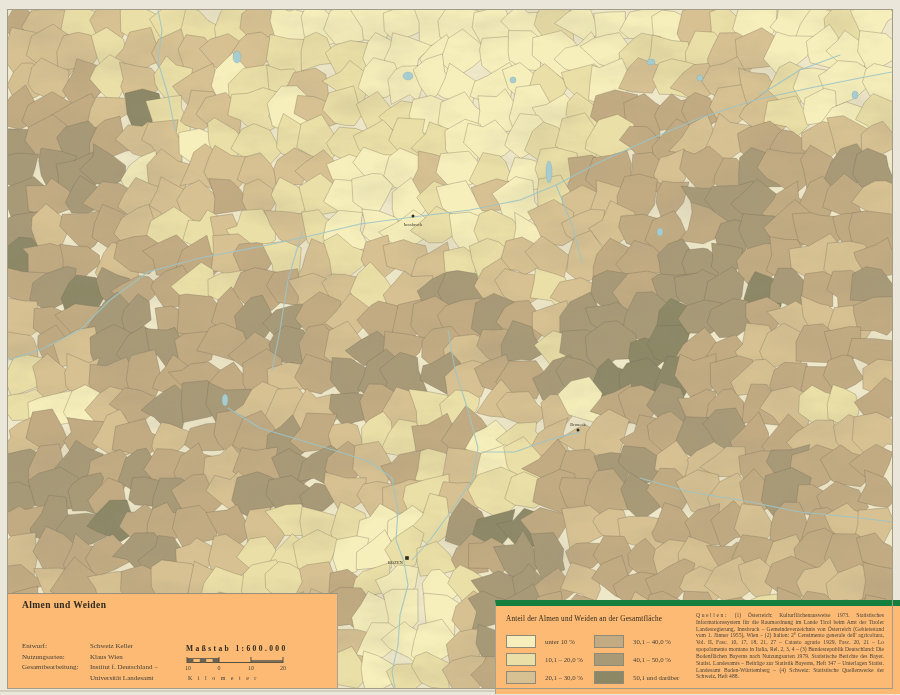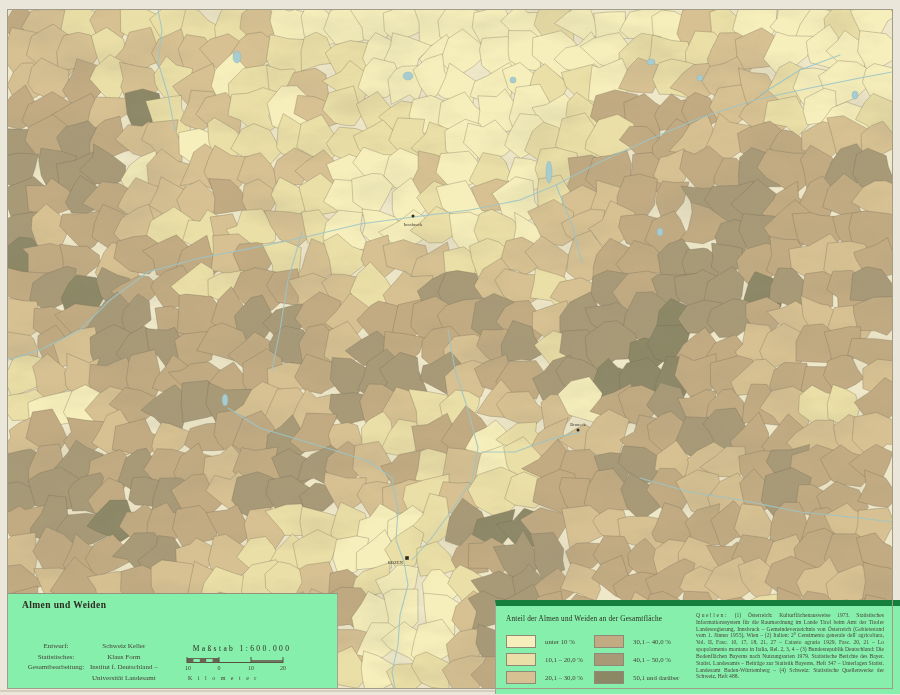--- a/index.html
+++ b/index.html
@@ -17,43 +17,43 @@
   #map-wrap{
     position:absolute;left:8px;top:10px;width:884px;height:678px;
     background:#f1ecc2;
   }
   #map-wrap svg{position:absolute;left:0;top:0;}
   .frame{
     position:absolute;left:7px;top:9px;width:884px;height:678px;
     border:1px solid #a29b88;pointer-events:none;z-index:6;
   }
   .panel{
-    position:absolute;background:#86efac;z-index:4;
+    position:absolute;background:#fdba74;z-index:4;
   }
   .panel-left{
     left:8px;top:593px;width:329px;height:95px;
     border-top:1px solid #97917e;border-right:1px solid #a8a290;
   }
   .panel-right{
     left:495px;top:600px;width:397px;height:88px;
     border-top:6px solid #15803d;border-left:1px solid #a8a290;padding-left:24px;
   }
   .map-title{
     position:absolute;left:14px;top:6px;
     font-size:9.5px;font-weight:bold;letter-spacing:.4px;color:#2e2a20;
   }
   .credits{
     position:absolute;left:14px;top:47px;
     display:grid;grid-template-columns:68px auto;
-    font-size:7px;line-height:1.5;color:#474337;text-align:center;
+    font-size:7px;line-height:1.5;color:#474337;
   }
   .scalebox{position:absolute;left:178px;top:50px;width:112px;height:42px;}
   .scale-label{
-    font-size:7.5px;font-weight:normal;letter-spacing:2.4px;
-    white-space:nowrap;color:#2e2a20;text-align:center;
+    font-size:7.5px;font-weight:bold;letter-spacing:2.4px;
+    white-space:nowrap;color:#2e2a20;
   }
   .scale-bar{position:absolute;left:0;top:12px;}
   .scale-nums{position:absolute;left:0;top:21px;width:100px;height:8px;
     font-size:6px;color:#474337;}
   .scale-nums span{position:absolute;transform:translateX(-50%);}
   .scale-unit{
     position:absolute;left:2px;top:31px;font-size:6px;letter-spacing:5.5px;
     color:#474337;white-space:nowrap;
   }
   .legend-title{
@@ -817,22 +817,22 @@
   </div>
 
   <div class="frame"></div>
 
   <div class="panel panel-left">
     <div class="map-title">Almen und Weiden</div>
 
     <div class="credits">
       <span>Entwurf:</span>
       <span>Schweiz Keller</span>
-      <span>Statistisches:</span>
-      <span>Klaus Form</span>
+      <span>Nutzungsarten:</span>
+      <span>Klaus Wien</span>
       <span>Gesamtbearbeitung:</span>
       <span>Institut f. Deutschland –</span>
       <span></span>
       <span>Universität Landesamt</span>
     </div>
 
     <div class="scalebox">
       <div class="scale-label">Maßstab 1:600.000</div>
       <svg class="scale-bar" width="100" height="8">
         <line x1="1" y1="6.5" x2="97" y2="6.5" stroke="#55503f" stroke-width="1"></line>

